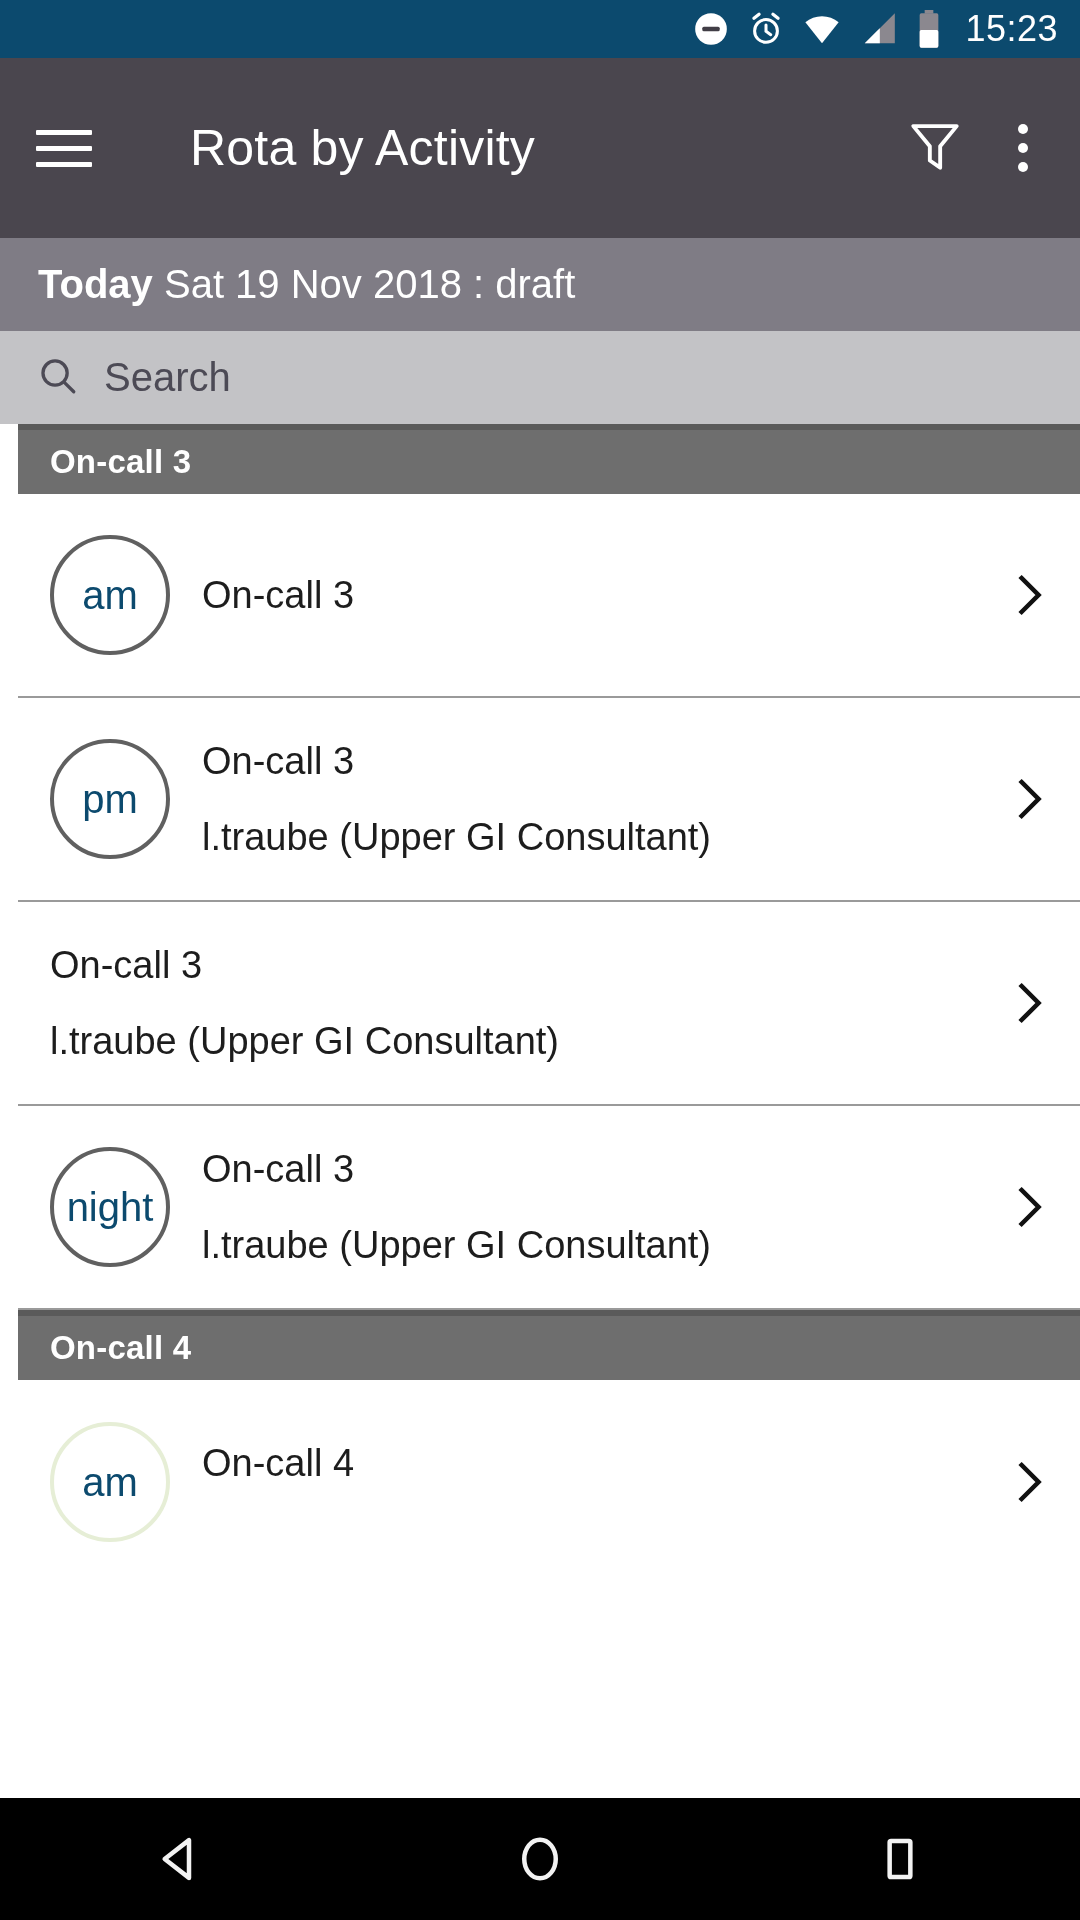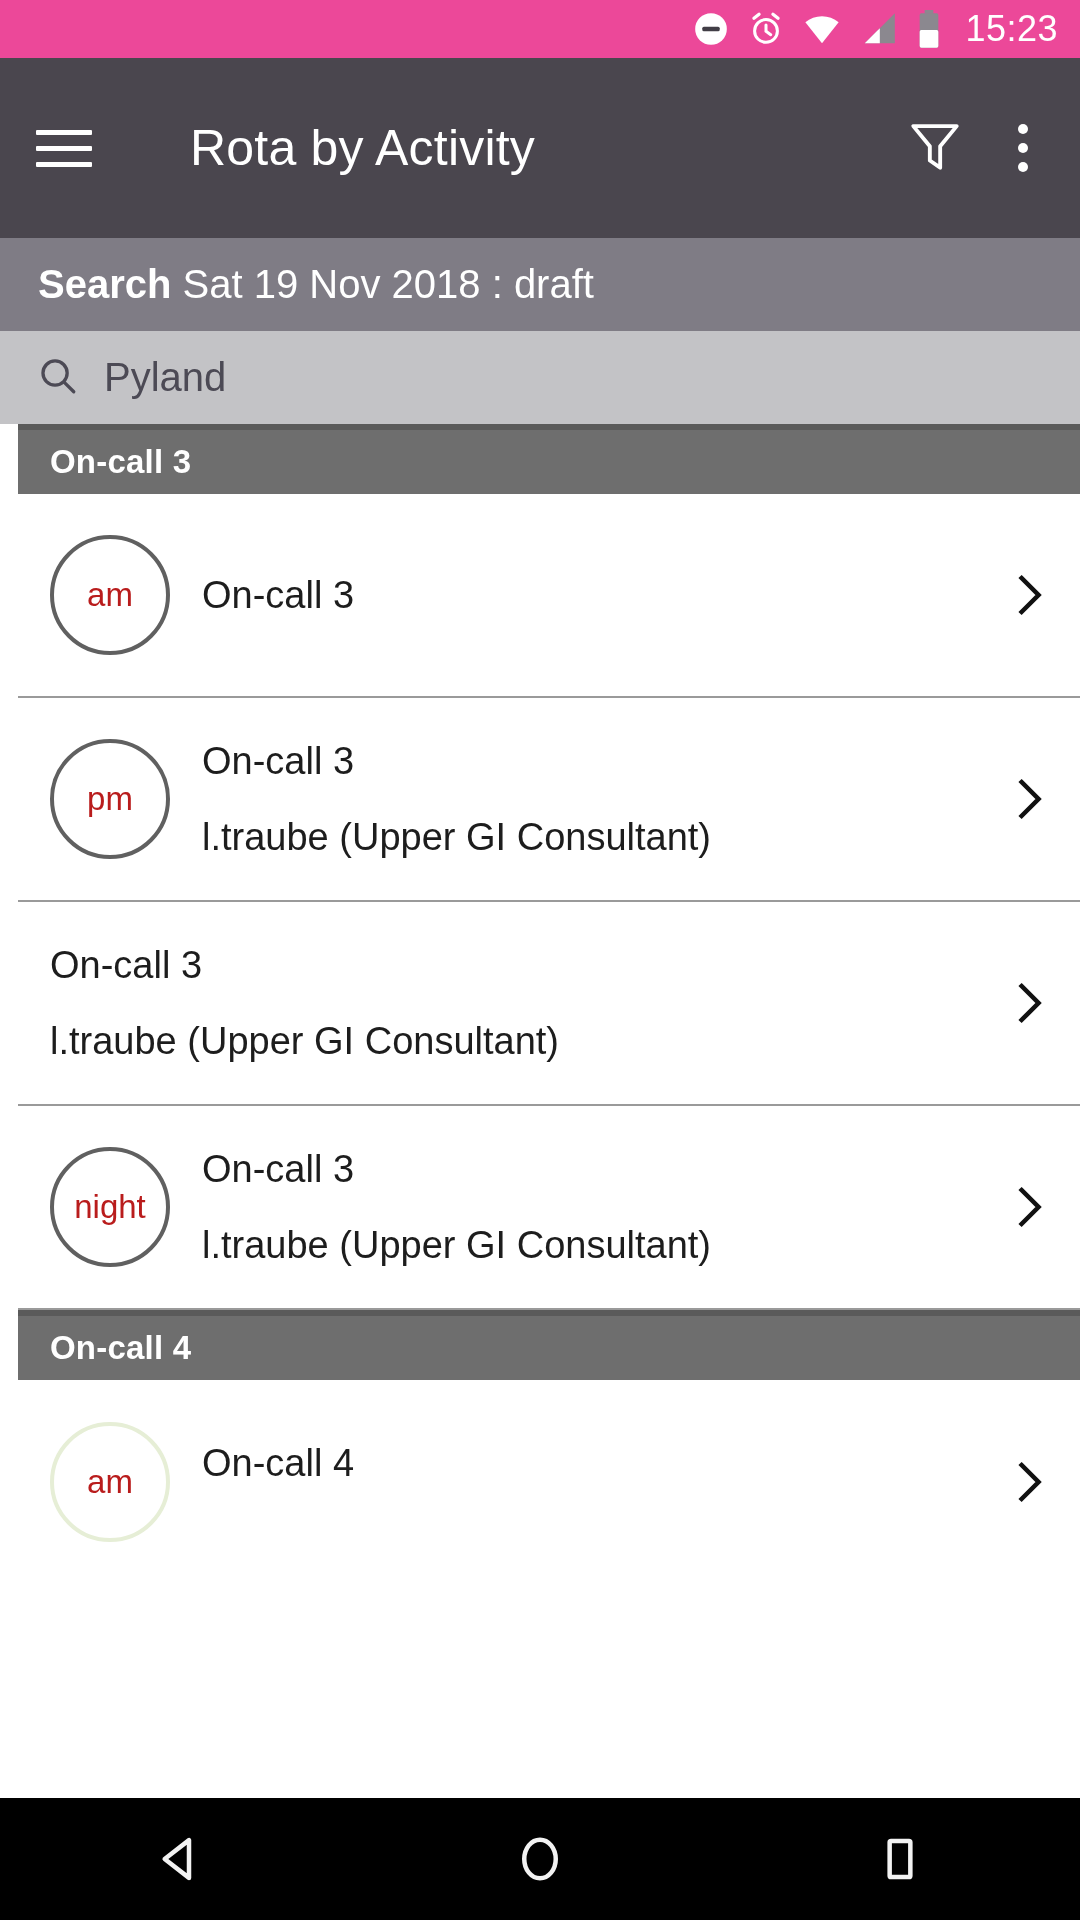--- a/index.html
+++ b/index.html
@@ -6,21 +6,21 @@
   html, body {
     width:1080px; height:1920px;
     background:#ffffff;
     font-family:"Liberation Sans", sans-serif;
     overflow:hidden;
   }
   #screen { position:relative; width:1080px; height:1920px; background:#fff; }
 
   
   .statusbar {
-    height:58px; background:#ec4899;
+    height:58px; background:#0c4a6e;
     display:flex; align-items:center; justify-content:flex-end;
     padding-right:22px; gap:17px;
   }
   .sb-icon { display:flex; align-items:center; justify-content:center; }
   .sb-time {
     color:#ffffff; font-size:36px; letter-spacing:0.5px;
     margin-left:6px; line-height:1;
   }
 
   
@@ -69,21 +69,21 @@
     display:flex; align-items:center; padding:0 24px 0 32px;
     border-bottom:2px solid #9a9a9a;
   }
   .row-avatar {
     width:120px; height:120px; flex:0 0 120px;
     border:4px solid #606060; border-radius:50%;
     display:flex; align-items:center; justify-content:center;
     margin-right:32px;
   }
   .row-avatar.green { border-color:#e6eed6; }
-  .row-avatar-label { color:#b91c1c; font-size:33px; }
+  .row-avatar-label { color:#0c4a6e; font-size:40px; }
   .row-body { flex:1; display:flex; flex-direction:column; justify-content:center; gap:38px; }
   .row-title { color:#1d1d1d; font-size:38px; line-height:1; }
   .row-subtitle { color:#1d1d1d; font-size:38px; line-height:1; }
   .row-chevron { flex:0 0 90px; display:flex; align-items:center; justify-content:center; }
 
   
   .list-row.partial { height:204px; border-bottom:none; }
 
   
   .navbar {
@@ -151,33 +151,33 @@
       <span class="kebab">
         <i></i>
           <i></i>
           <i></i>
       </span>
     </div>
   </div>
 
   <div class="datebar">
     <div class="datebar-text">
-      <b>Search</b>
+      <b>Today</b>
       <span>Sat 19 Nov 2018 : draft</span>
     </div>
   </div>
 
   <div class="searchbar">
     <span>
       <svg width="44" height="44" viewBox="0 0 24 24">
         <circle cx="10.4" cy="10.4" r="6.6" fill="none" stroke="#4c4a55" stroke-width="1.8"></circle>
         <path d="M15.3 15.3 L20.6 20.6" stroke="#4c4a55" stroke-width="1.8" stroke-linecap="round"></path>
       </svg>
     </span>
-    <span class="search-placeholder">Pyland</span>
+    <span class="search-placeholder">Search</span>
   </div>
 
   <div class="scroll-area">
 
     <div class="section-header">
       <span class="section-header-label">On-call 3</span>
     </div>
 
     <div class="list-row">
       <div class="row-avatar">

